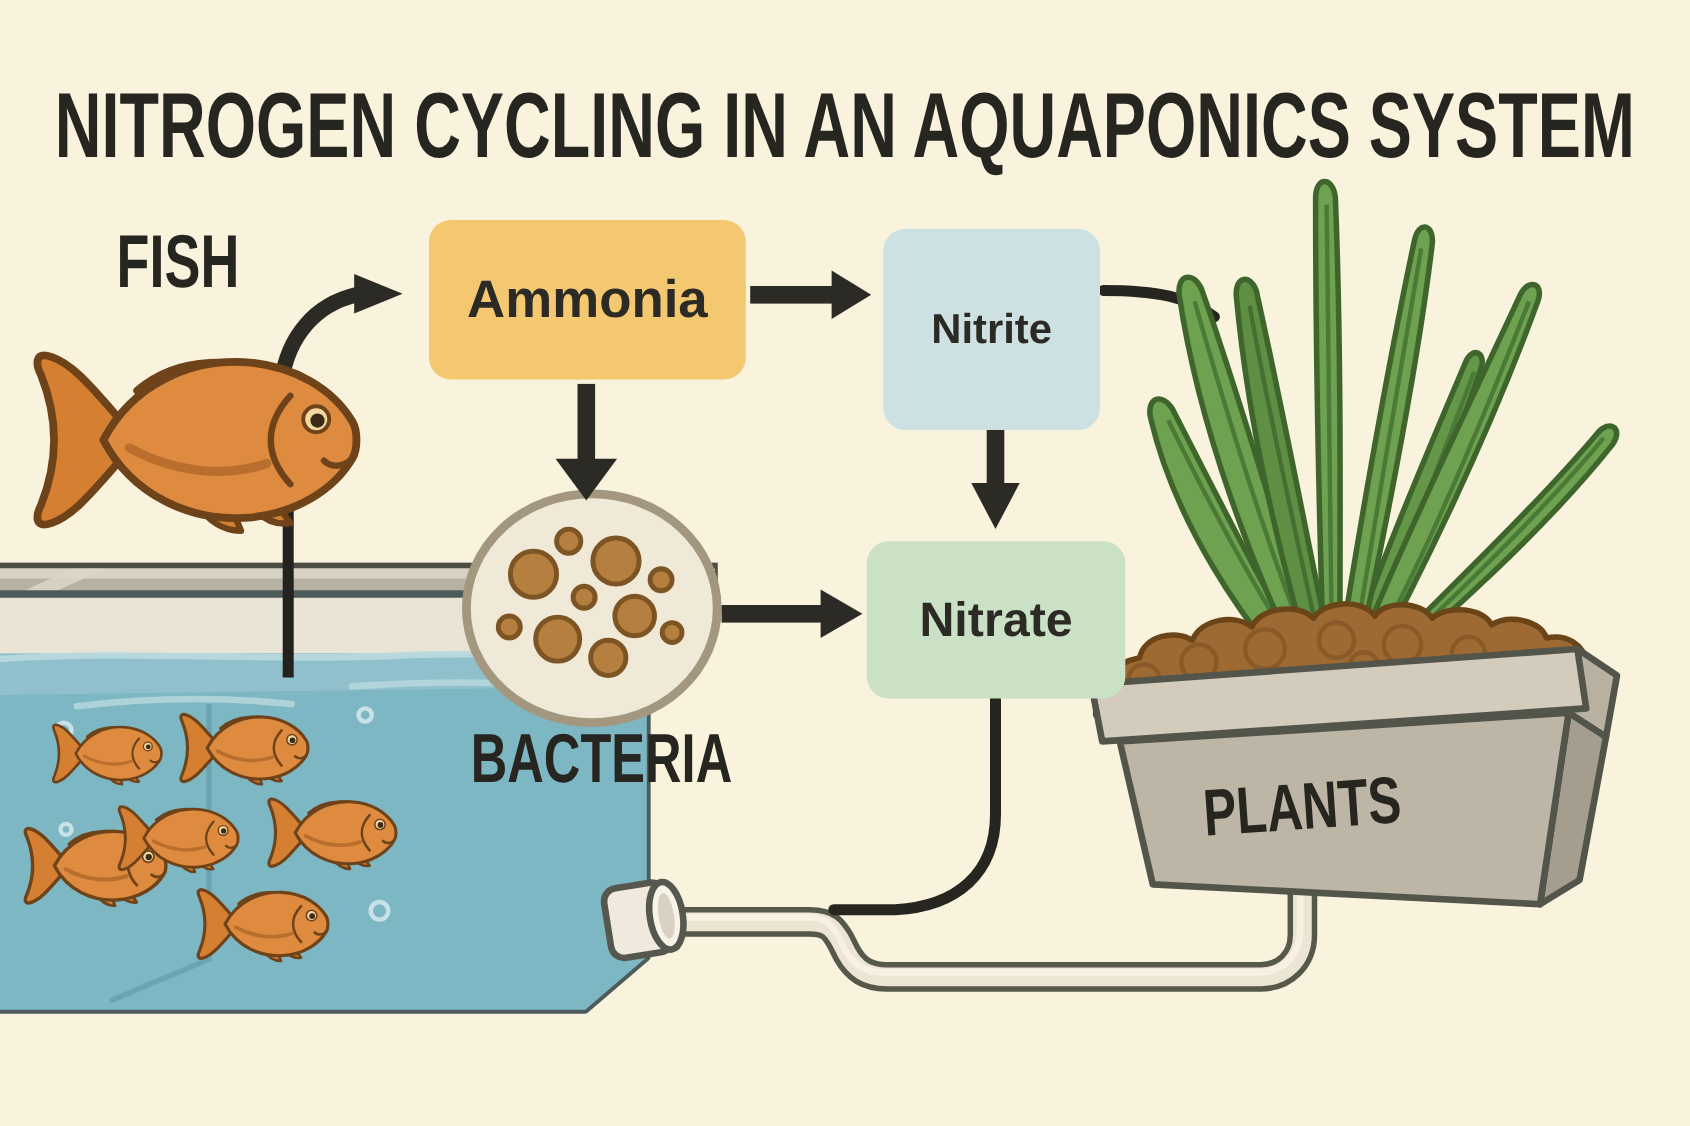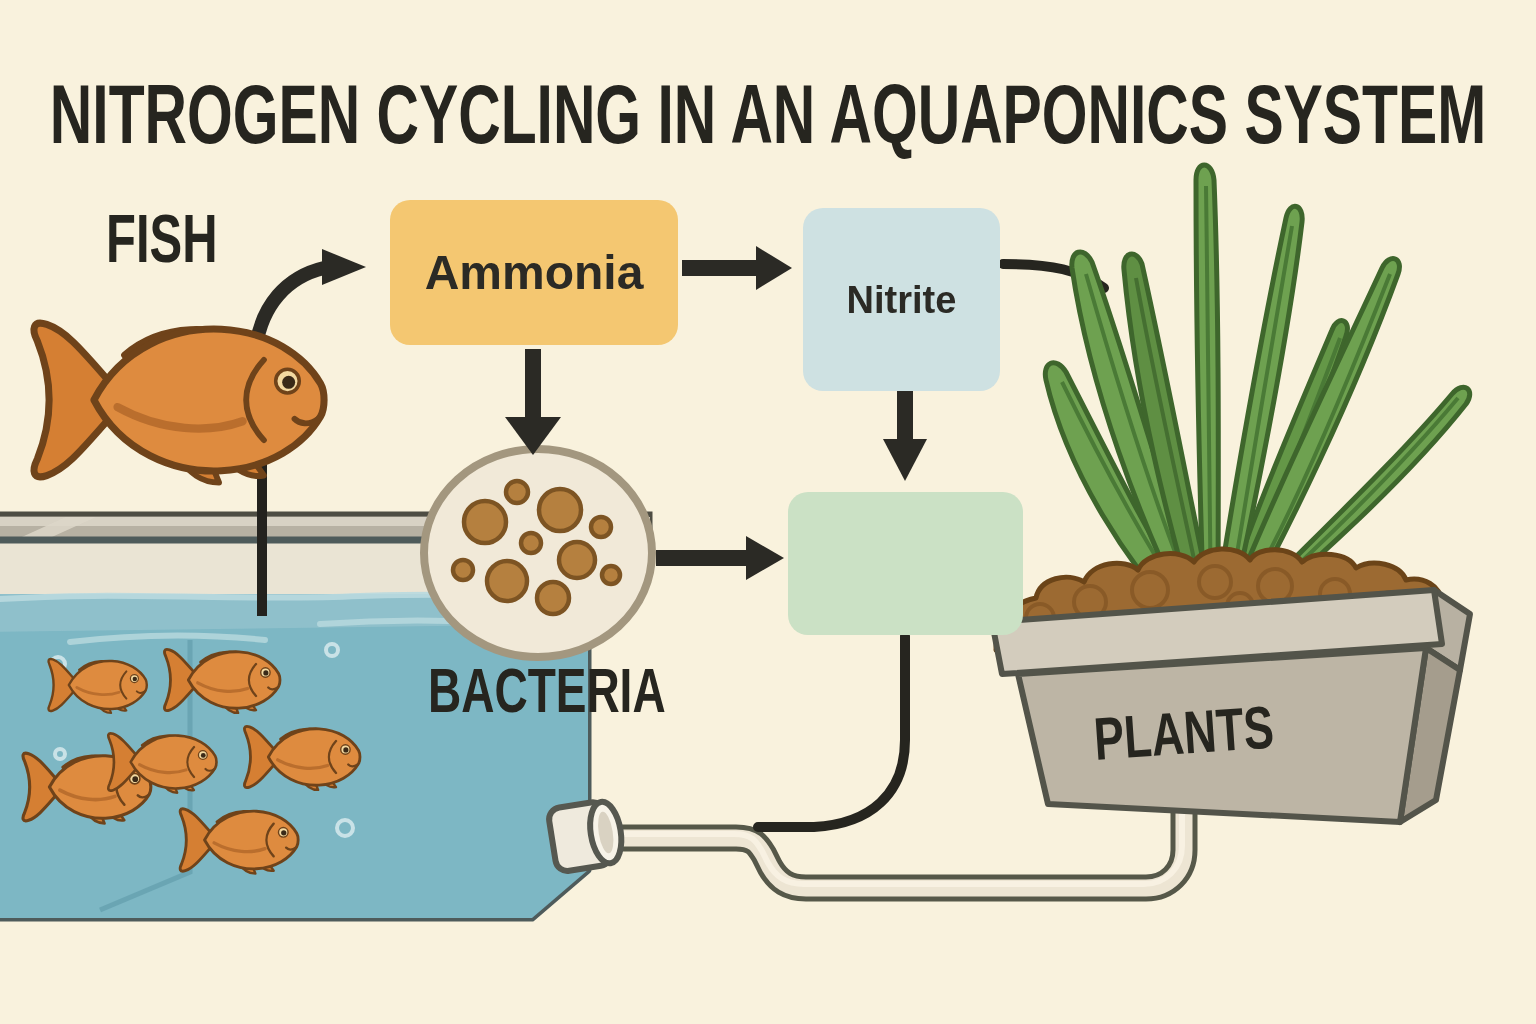--- a/index.html
+++ b/index.html
@@ -198,13 +198,14 @@
 
 <div id="ammonia-box" class="node">
   <div>Ammonia</div>
 </div>
 
 <div id="nitrite-box" class="node">
   <div>Nitrite</div>
 </div>
 
 <div id="nitrate-box" class="node">
+  <div>Nitrate</div>
 </div>
 
 </body></html>

